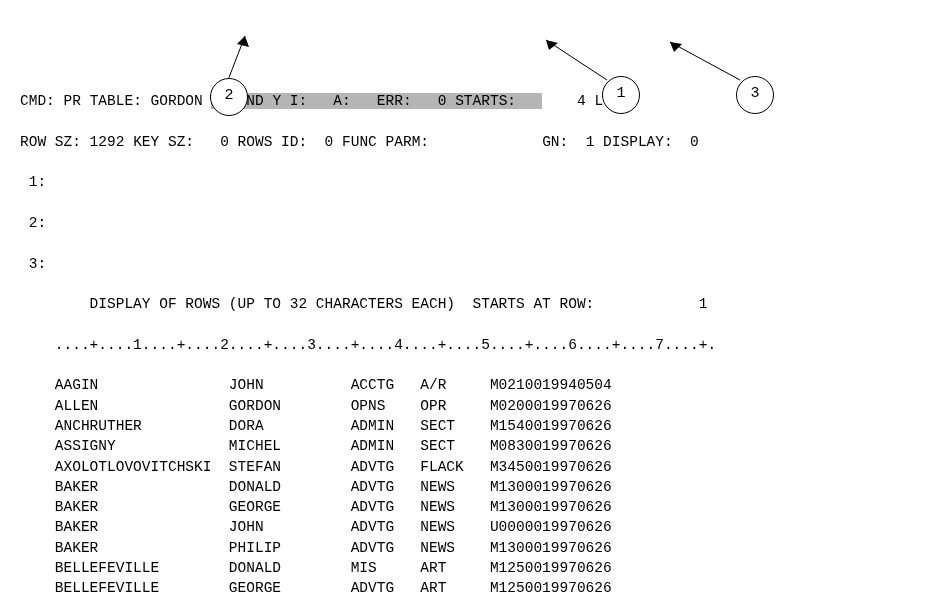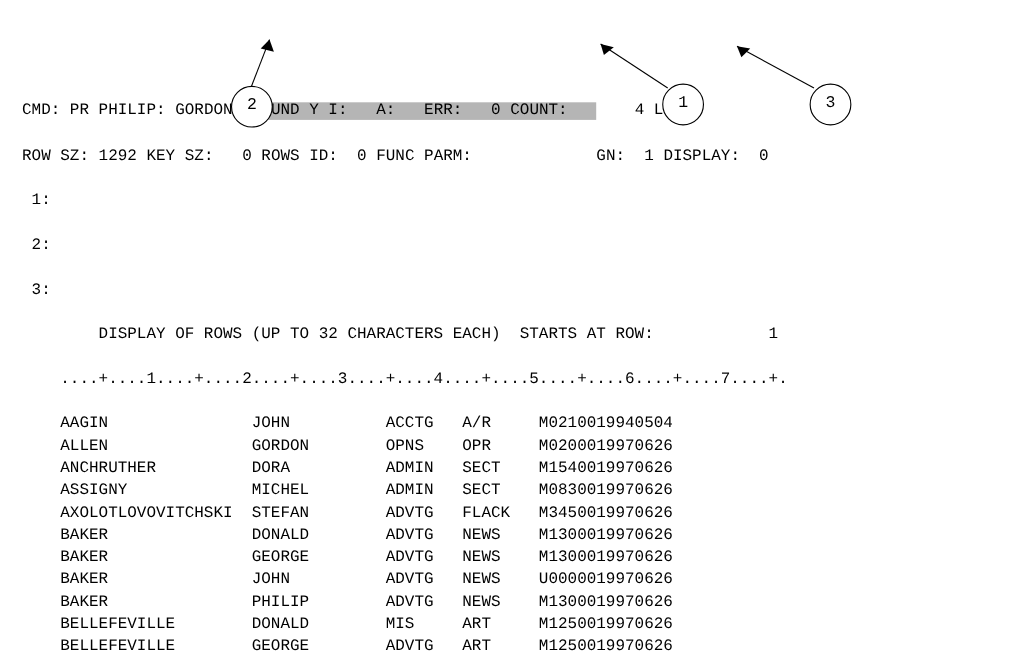--- a/index.html
+++ b/index.html
@@ -12,21 +12,21 @@
   svg.overlay { position:absolute; top:0; left:0; pointer-events:none; }
   .callout { position:absolute; width:36px; height:36px; border:1px solid #000;
              border-radius:50%; background:#fff; text-align:center; line-height:34px;
              font-family:"Courier New",monospace; font-size:15px; pointer-events:none;}
 </style>
 </head>
 <body>
 
 
 
-<div class="row"><span>CMD:</span> <span>PR</span> <span>PHILIP:</span> <span>GORDON </span><span class="highlight"> <span>FOUND</span> <span>Y</span> <span>I:</span>   <span>A:</span>   <span>ERR:</span><span>   0</span> <span>COUNT:</span>   </span><span>    4</span> <span>L:</span></div>
+<div class="row"><span>CMD:</span> <span>PR</span> <span>TABLE:</span> <span>GORDON </span><span class="highlight"> <span>FOUND</span> <span>Y</span> <span>I:</span>   <span>A:</span>   <span>ERR:</span><span>   0</span> <span>STARTS:</span>   </span><span>    4</span> <span>L:</span></div>
 <div class="row"><span>ROW SZ:</span><span> 1292</span> <span>KEY SZ:</span><span>   0</span> <span>ROWS ID:</span><span>  0</span> <span>FUNC PARM:</span>             <span>GN:</span><span>  1</span> <span>DISPLAY:</span><span>  0</span></div>
 <div class="row"> 1:</div>
 <div class="row"> 2:</div>
 <div class="row"> 3:</div>
 <div class="row">        DISPLAY OF ROWS (UP TO 32 CHARACTERS EACH)  STARTS AT ROW:            1</div>
 <div class="row">    ....+....1....+....2....+....3....+....4....+....5....+....6....+....7....+.</div>
 <div id="rows"><div class="row">    AAGIN               JOHN          ACCTG   A/R     M0210019940504</div><div class="row">    ALLEN               GORDON        OPNS    OPR     M0200019970626</div><div class="row">    ANCHRUTHER          DORA          ADMIN   SECT    M1540019970626</div><div class="row">    ASSIGNY             MICHEL        ADMIN   SECT    M0830019970626</div><div class="row">    AXOLOTLOVOVITCHSKI  STEFAN        ADVTG   FLACK   M3450019970626</div><div class="row">    BAKER               DONALD        ADVTG   NEWS    M1300019970626</div><div class="row">    BAKER               GEORGE        ADVTG   NEWS    M1300019970626</div><div class="row">    BAKER               JOHN          ADVTG   NEWS    U0000019970626</div><div class="row">    BAKER               PHILIP        ADVTG   NEWS    M1300019970626</div><div class="row">    BELLEFEVILLE        DONALD        MIS     ART     M1250019970626</div><div class="row">    BELLEFEVILLE        GEORGE        ADVTG   ART     M1250019970626</div><div class="row">    BELLEFEVILLE        JOHN          ADVTG   ART     M1250019970626</div></div>
 
 <svg class="overlay" width="933" height="200">
   <line x1="245" y1="36" x2="228" y2="80" stroke="#000" stroke-width="1"></line>

